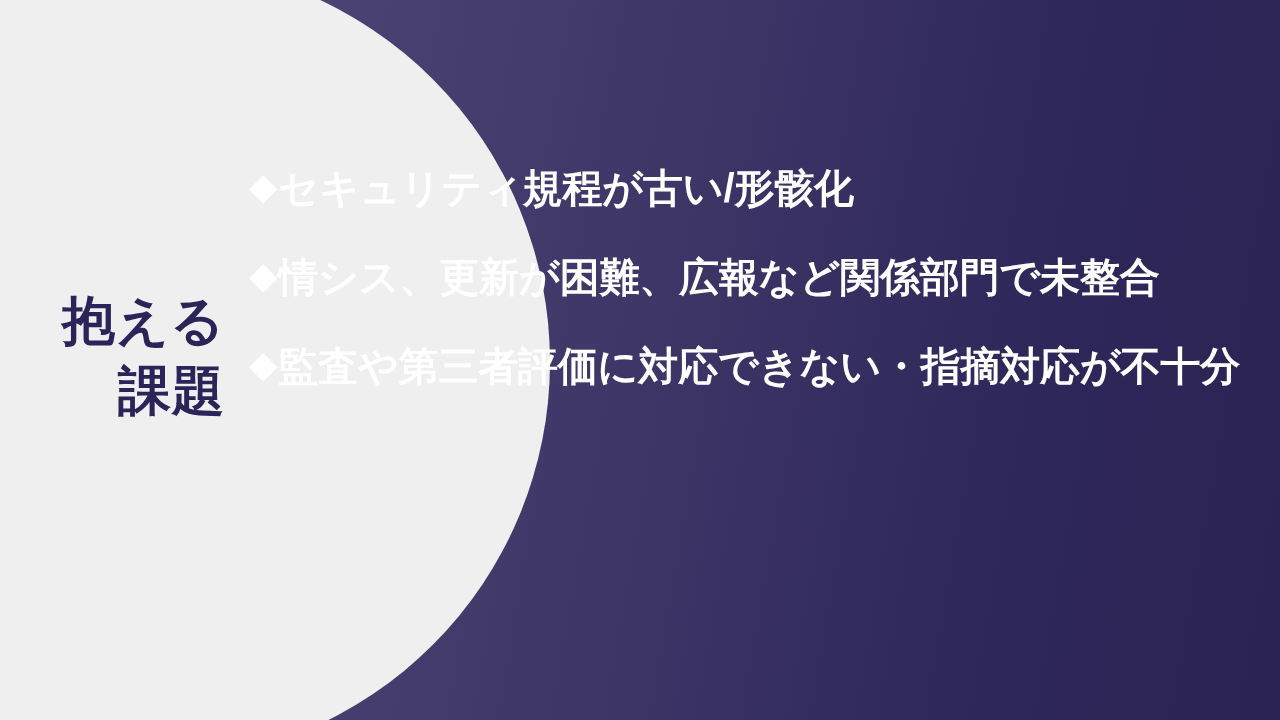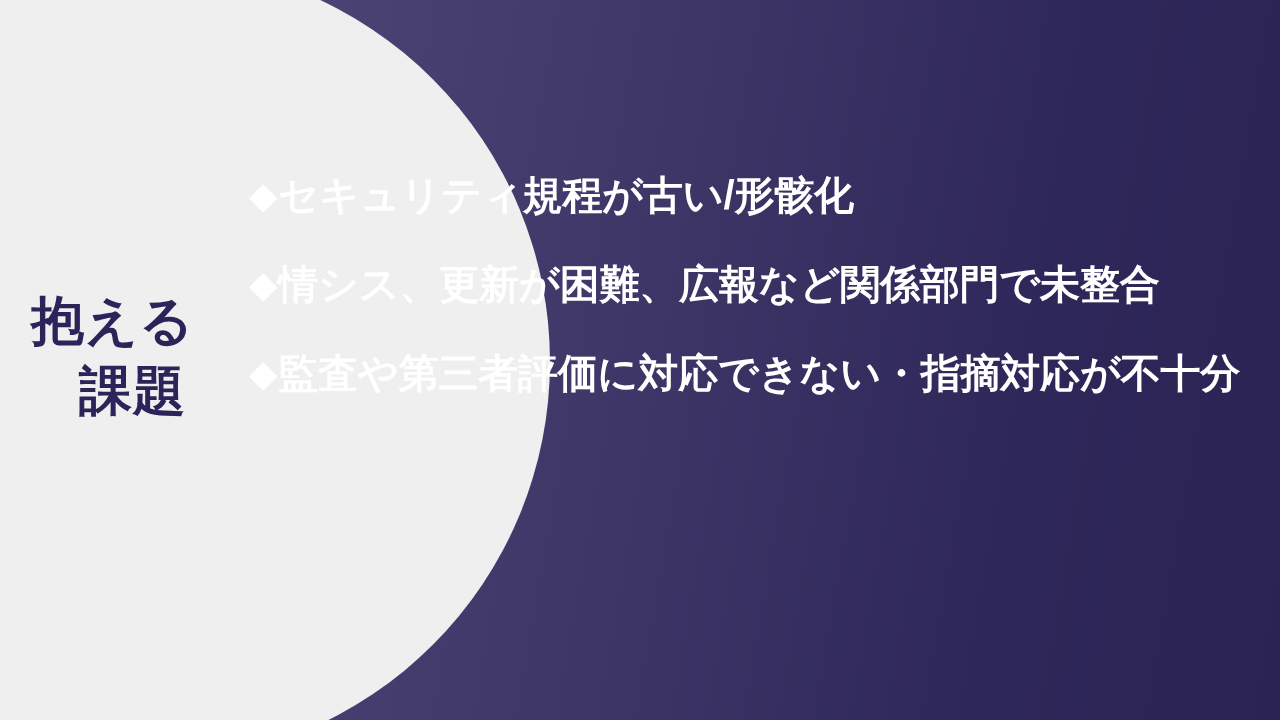--- a/index.html
+++ b/index.html
@@ -24,40 +24,40 @@
     width: 800px;
     height: 800px;
     border-radius: 50%;
     background: #EFEFEF;
   }
   .title-block {
     position: absolute;
     left: 0px;
     top: 286px;
     width: 225px;
-    text-align: center;
+    text-align: right;
     color: #2B2458;
     font-weight: bold;
     font-size: 53px;
     line-height: 1.32;
     letter-spacing: 0.01em;
     white-space: nowrap;
   }
   .title-line-1 { display: block; }
   .title-line-2 { display: block; padding-left: 40px; }
 
   .bullets {
     position: absolute;
     left: 249px;
     top: 168px;
     width: 1010px;
   }
   .bullet-row {
     display: flex;
-    align-items: center;
+    align-items: flex-start;
     height: 54px;
     margin-bottom: 35px;
     color: #FFFFFF;
     font-weight: bold;
     font-size: 40px;
     line-height: 1;
     letter-spacing: -0.005em;
     white-space: nowrap;
   }
   .bullet-row:last-child { margin-bottom: 0; }

